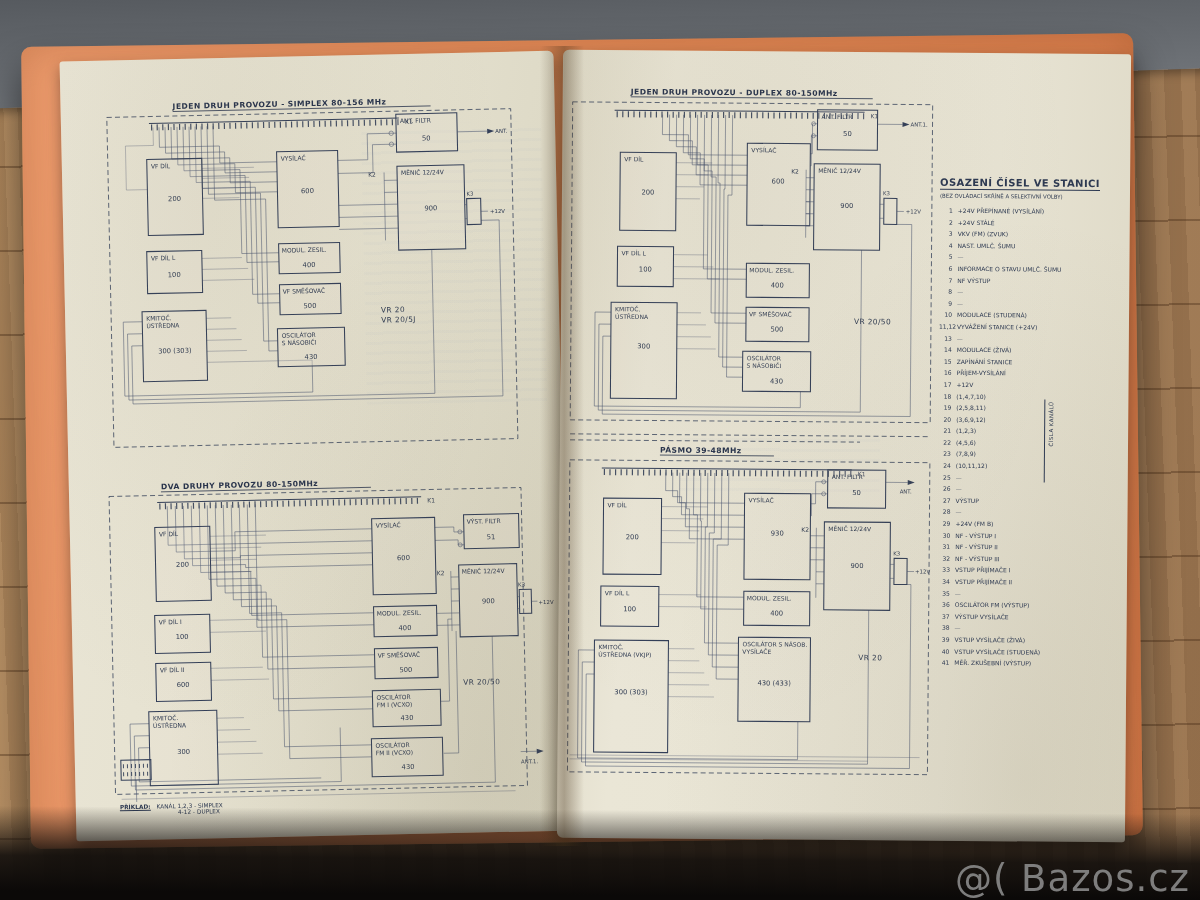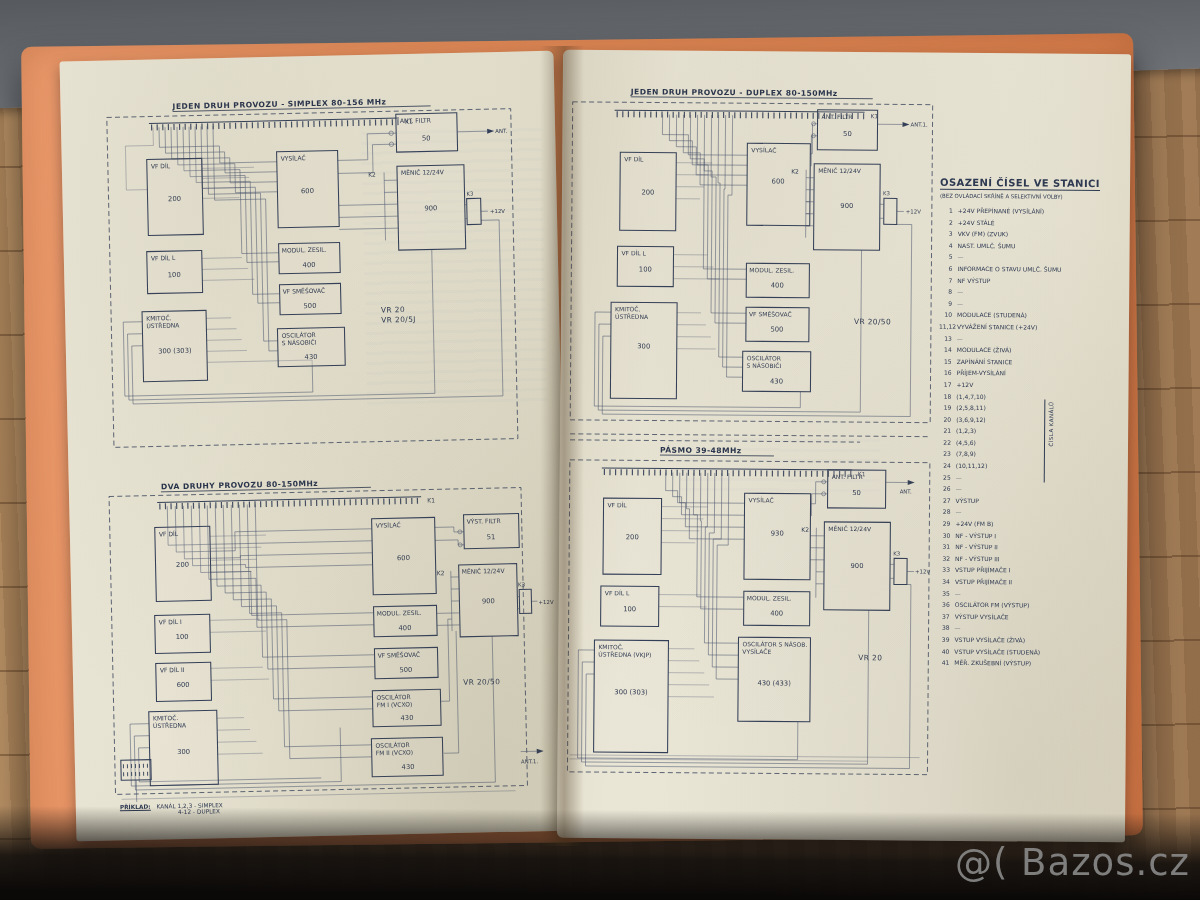--- a/index.html
+++ b/index.html
@@ -27,21 +27,21 @@
     background:linear-gradient(95deg,#ddd8c5 0%,#eae6d6 18%,#e7e3d3 70%,#ded9c6 100%)}
   .page:after{content:"";position:absolute;inset:0;pointer-events:none;
     background:radial-gradient(ellipse at 30% 18%,rgba(120,110,80,.08),transparent 60%),
                radial-gradient(ellipse at 82% 92%,rgba(110,100,70,.12),transparent 55%)}
   .edge-stack{position:absolute;left:-9px;top:4px;width:9px;height:99%;
     background:repeating-linear-gradient(90deg,#d8d3bf 0 2px,#b3ae99 2px 3px)}
   .gutter{position:absolute;left:540px;top:46px;width:44px;height:800px;z-index:5;
     background:linear-gradient(90deg,rgba(70,50,25,0),rgba(70,50,25,.38) 55%,rgba(70,50,25,0))}
   .ghost{position:absolute;pointer-events:none;opacity:.5;
     background:repeating-linear-gradient(0deg,rgba(90,120,180,.06) 0 3px,transparent 3px 10px)}
-  .watermark{position:absolute;right:10px;bottom:16px;font-size:37px;color:#8a8a8a;opacity:.9;
+  .watermark{position:absolute;right:10px;bottom:0;font-size:37px;color:#8a8a8a;opacity:.9;
     letter-spacing:1px;z-index:9}
   svg.sch{position:absolute;inset:0;width:100%;height:100%}
   svg text{font-family:"DejaVu Sans",sans-serif;fill:#2e3a52}
   .ttl{font-size:7.6px;font-weight:bold;letter-spacing:.45px;fill:#26324c}
   .lbl{font-size:6px}
   .num{font-size:6.8px;text-anchor:middle}
   .sm{font-size:5.4px}
   .var{font-size:7.4px;letter-spacing:.4px}
   .blk{fill:rgba(238,234,222,.12);stroke:#323e58;stroke-width:1.05}
   .wire{fill:none;stroke:#45506e;stroke-width:.65;opacity:.8}

